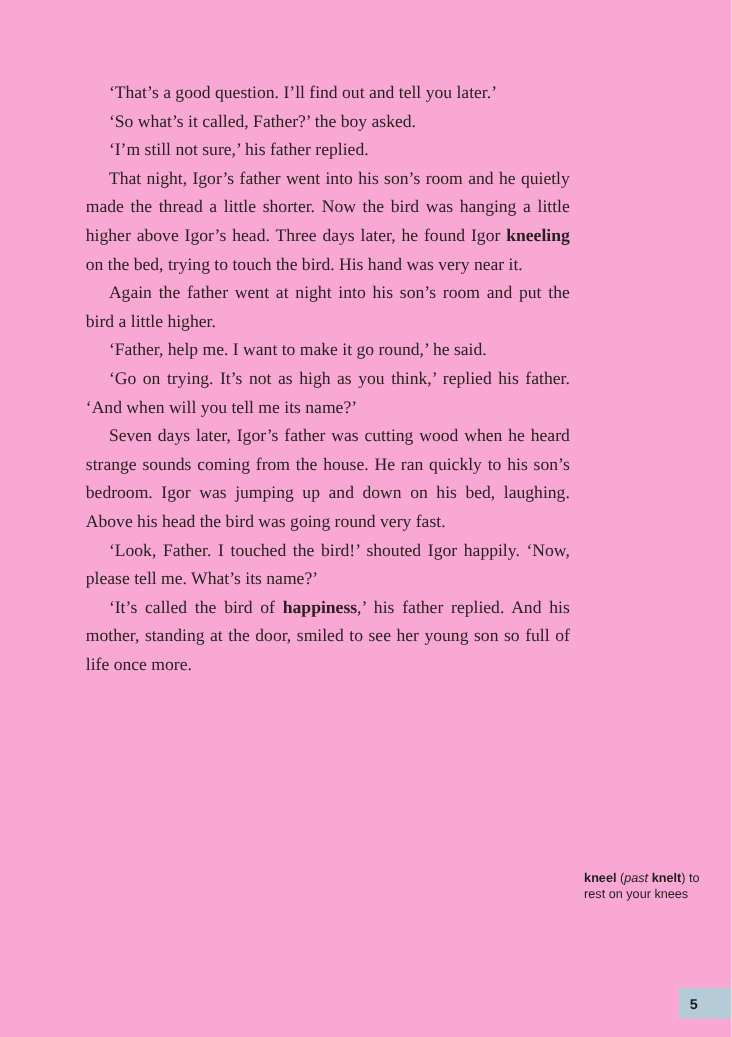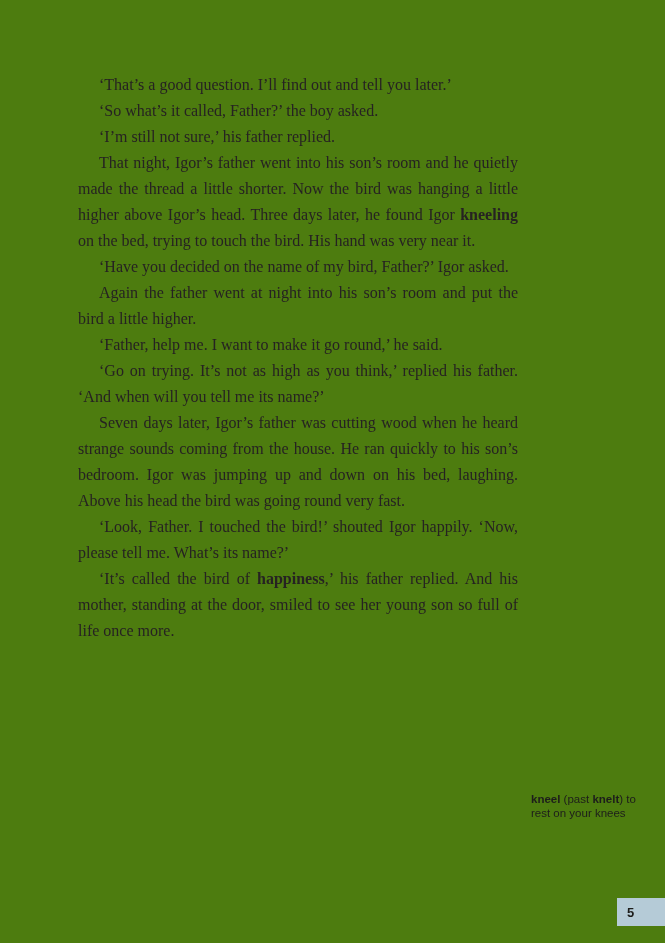--- a/index.html
+++ b/index.html
@@ -4,40 +4,40 @@
 <style>
   html, body {
     margin: 0;
     padding: 0;
     background: #ffffff;
   }
   .page {
     position: relative;
     width: 665px;
     height: 943px;
-    background: #4d7c0f;
+    background: #f9a8d4;
     overflow: hidden;
     font-family: "Liberation Serif", serif;
     color: #262222;
   }
   .story-column {
     position: absolute;
     left: 78px;
     top: 72px;
     width: 440px;
     font-size: 16px;
     line-height: 26px;
     text-align: justify;
   }
   .story-column p {
     margin: 0;
     text-indent: 21px;
   }
   .seg-b { font-weight: bold; margin-top: 36px; }
-  .seg-i { }
+  .seg-i { font-style: italic; }
   .glossary {
     position: absolute;
     left: 531px;
     top: 792px;
     width: 106px;
     font-family: "Liberation Sans", sans-serif;
     font-size: 11.5px;
     line-height: 14px;
     color: #1d1d1b;
     text-align: left;
@@ -66,21 +66,20 @@
 </head>
 <body>
 
 <div class="page">
 
   <div class="story-column">
       <p><span>‘That’s a good question. I’ll find out and tell you later.’</span></p>
       <p><span>‘So what’s it called, Father?’ the boy asked.</span></p>
       <p><span>‘I’m still not sure,’ his father replied.</span></p>
       <p><span>That night, Igor’s father went into his son’s room and he quietly made the thread a little shorter. Now the bird was hanging a little higher above Igor’s head. Three days later, he found Igor </span><span class="seg-b">kneeling</span><span> on the bed, trying to touch the bird. His hand was very near it.</span></p>
-      <p><span>‘Have you decided on the name of my bird, Father?’ Igor asked.</span></p>
       <p><span>Again the father went at night into his son’s room and put the bird a little higher.</span></p>
       <p><span>‘Father, help me. I want to make it go round,’ he said.</span></p>
       <p><span>‘Go on trying. It’s not as high as you think,’ replied his father. ‘And when will you tell me its name?’</span></p>
       <p><span>Seven days later, Igor’s father was cutting wood when he heard strange sounds coming from the house. He ran quickly to his son’s bedroom. Igor was jumping up and down on his bed, laughing. Above his head the bird was going round very fast.</span></p>
       <p><span>‘Look, Father. I touched the bird!’ shouted Igor happily. ‘Now, please tell me. What’s its name?’</span></p>
       <p><span>‘It’s called the bird of </span><span class="seg-b">happiness</span><span>,’ his father replied. And his mother, standing at the door, smiled to see her young son so full of life once more.</span></p>
     </div>
 
   <aside class="glossary">
       <p class="entry"><span class="seg-b">kneel</span><span> (</span><span class="seg-i">past</span><span> </span><span class="seg-b">knelt</span><span>) to rest on your knees</span></p>

